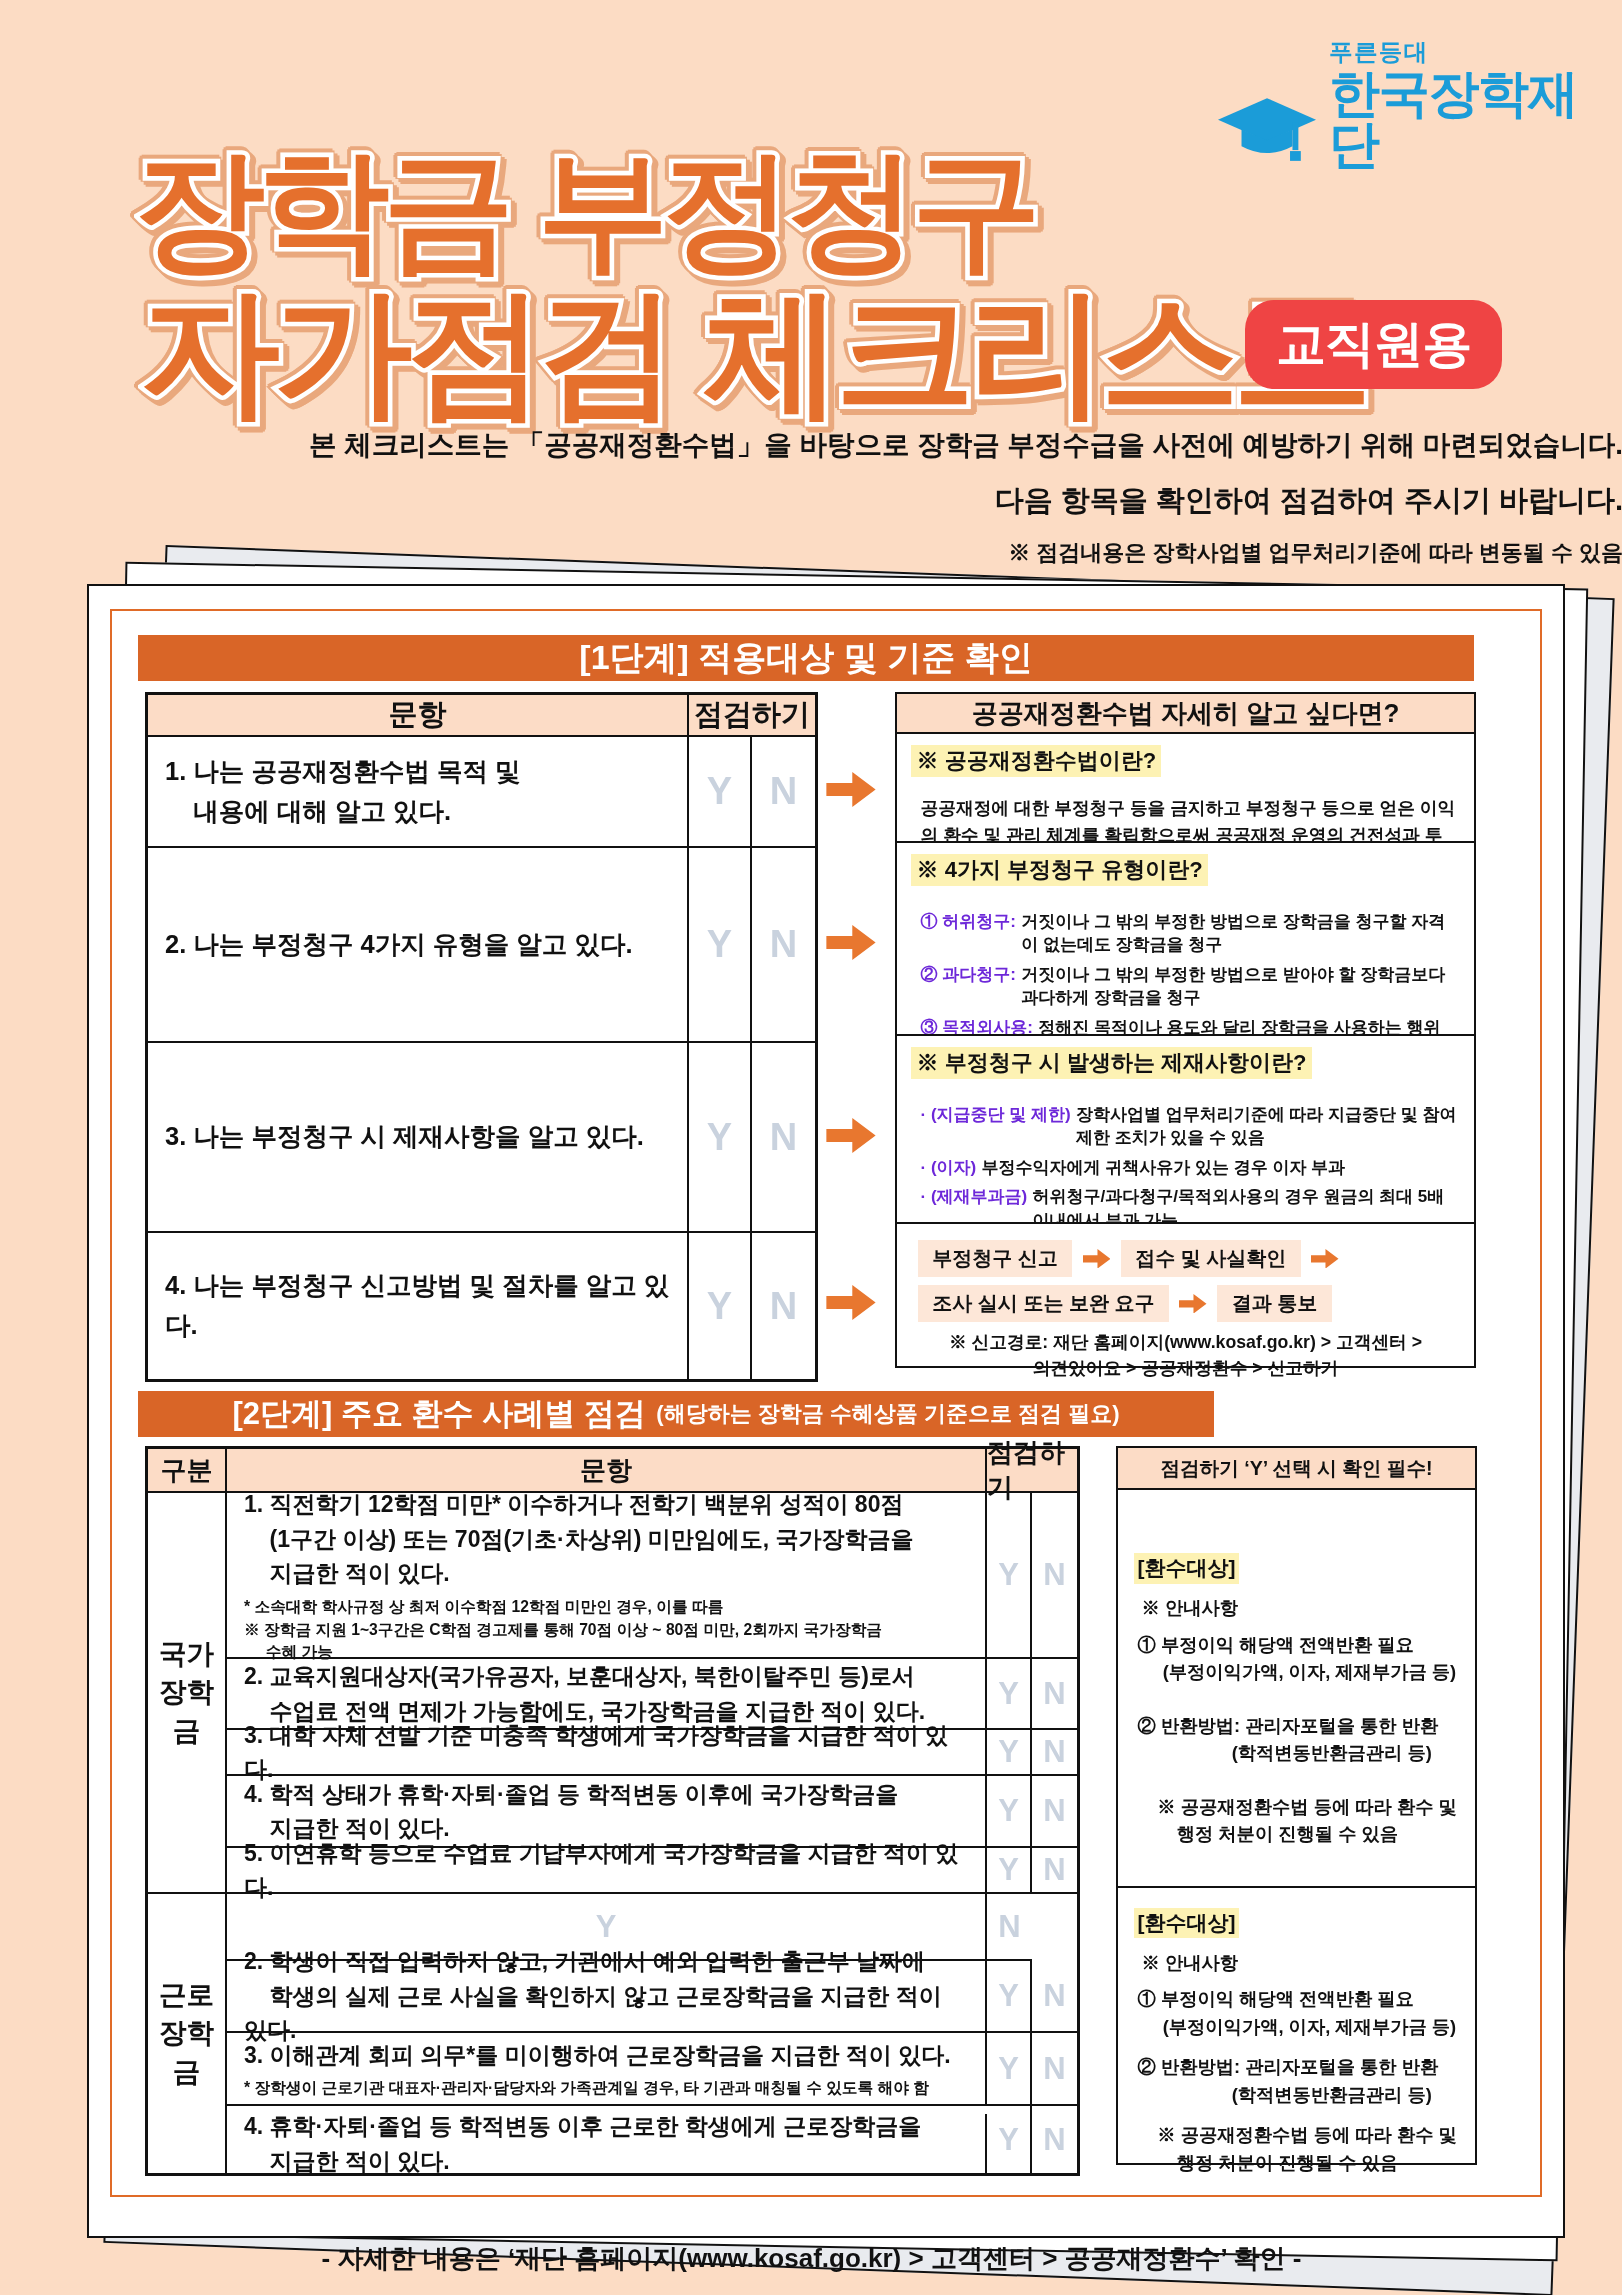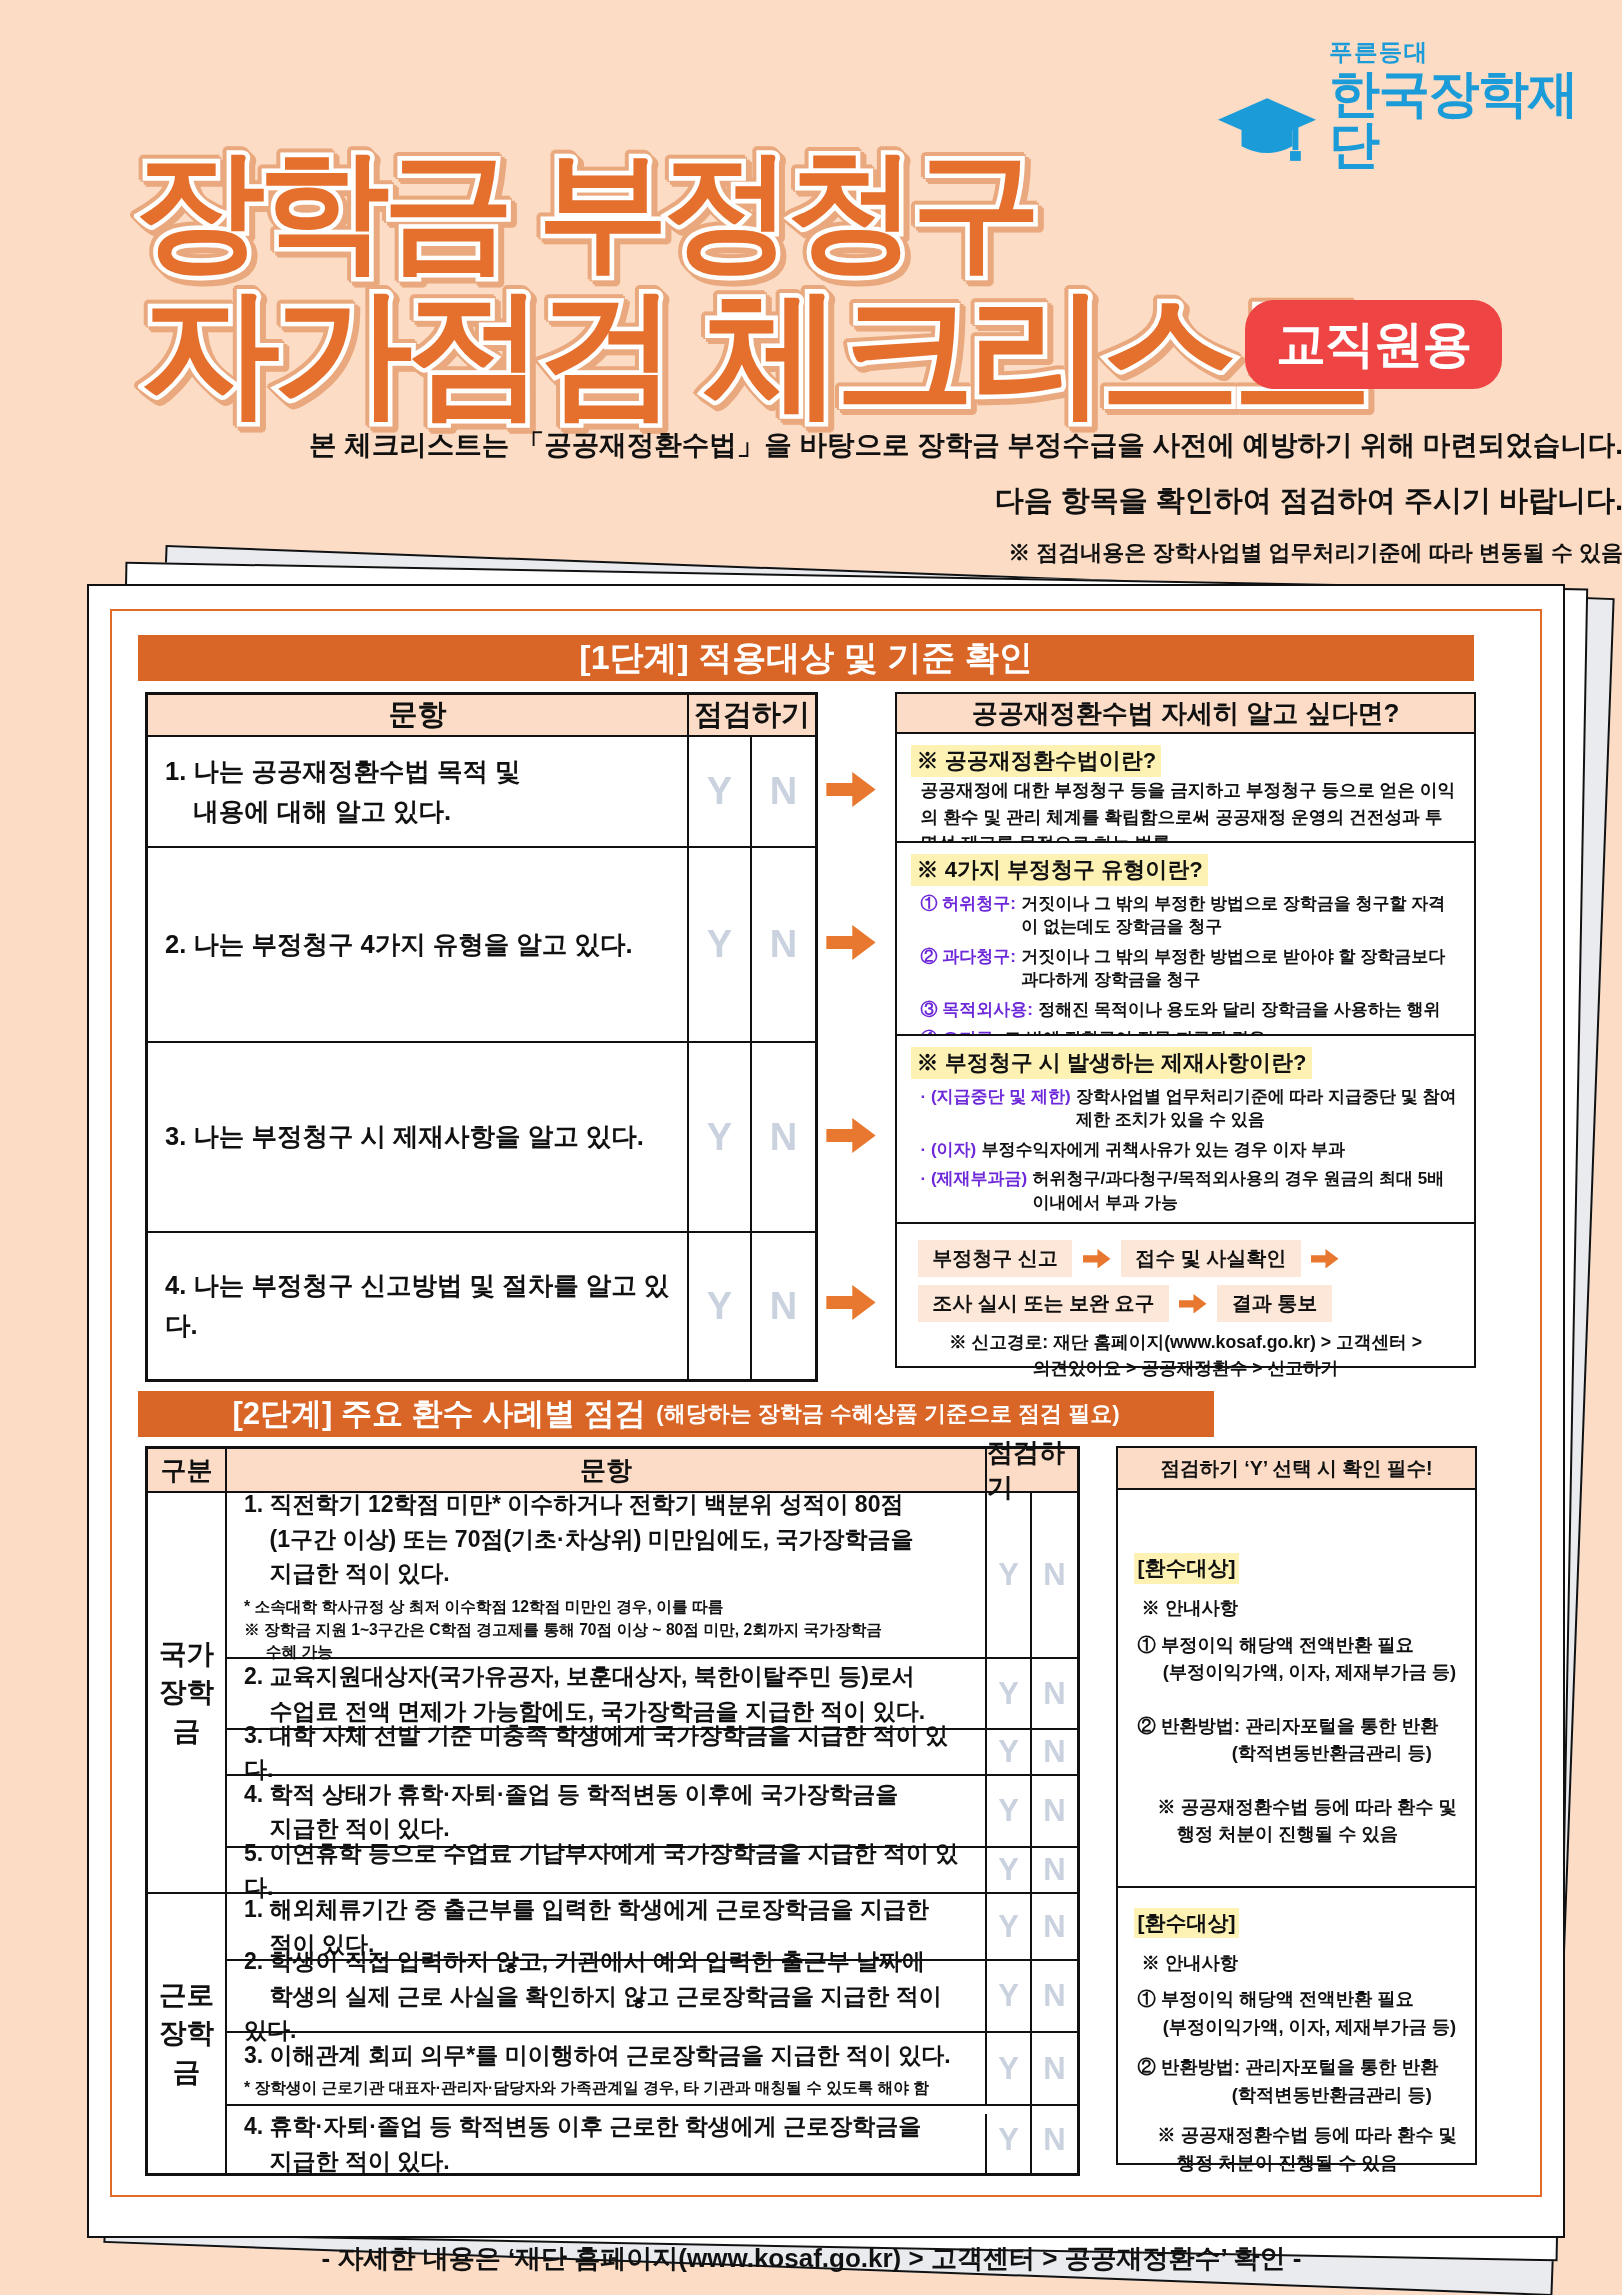--- a/index.html
+++ b/index.html
@@ -72,21 +72,21 @@
   
   .rp{position:absolute;display:flex;flex-direction:column;}
   .rp1{left:895px;top:692px;width:581px;}
   .rp2{left:1116px;top:1446px;width:361px;}
   .rbox{border:2px solid #111;box-sizing:border-box;background:#fff;margin-top:-2px;}
   .rbox:first-child{margin-top:0;}
   .rhead{background:#fcdcc6;display:flex;align-items:center;justify-content:center;font-weight:800;}
   .rp1 .rhead{height:42px;font-size:26px;}
   .rp2 .rhead{height:44px;font-size:19.6px;}
   .ibox{padding:10.5px 14.4px;}
-  .hl{display:inline-block;background:#fdf2b4;font-size:22px;font-weight:800;padding:1.3px 5.2px;margin-bottom:0;}
+  .hl{display:inline-block;background:#fdf2b4;font-size:22px;font-weight:800;padding:1.3px 5.2px;margin-bottom:18px;}
   .ibody{font-size:17.7px;font-weight:600;line-height:1.5;padding-left:9.2px;}
   .info-item{display:flex;align-items:flex-start;font-size:17px;line-height:1.38;margin:5.9px 0 0 9.2px;}
   .ilabel{color:#6d28d9;font-weight:800;white-space:nowrap;margin-right:5.2px;}
   .itext{font-weight:600;}
   .flow{display:flex;align-items:center;gap:10.5px;margin:6.5px 0 7.9px 6.5px;}
   .fbox{background:#fde7d8;padding:5.2px 14.4px;font-size:20px;font-weight:700;white-space:nowrap;}
   .fnote{font-size:17.7px;font-weight:600;text-align:center;line-height:1.45;margin-top:5.2px;white-space:pre-wrap;}
   .rn{padding:15.7px 15.7px;box-sizing:border-box;}
   .rn-pad{padding-top:63px;}
   .rn-title{display:inline-block;background:#fdf2b4;font-size:21px;font-weight:800;padding:1.3px 3.9px;margin-bottom:9.2px;}
@@ -296,24 +296,20 @@
 
   <div class="c qc" style="grid-row:6;">
       <div class="qtext">5. 이연휴학 등으로 수업료 기납부자에게 국가장학금을 지급한 적이 있다.</div>
     </div>
   <div class="c yn" style="grid-row:6;">Y</div>
   <div class="c yn noR" style="grid-row:6;">N</div>
 
   <div class="c gc noB" style="grid-row:7/11;">근로
 장학금</div>
 
-  <div class="c qc" style="grid-row:7;">
-      <div class="qtext">1. 해외체류기간 중 출근부를 입력한 학생에게 근로장학금을 지급한
-    적이 있다.</div>
-    </div>
   <div class="c yn" style="grid-row:7;">Y</div>
   <div class="c yn noR" style="grid-row:7;">N</div>
 
   <div class="c qc" style="grid-row:8;">
       <div class="qtext">2. 학생이 직접 입력하지 않고, 기관에서 예외 입력한 출근부 날짜에
     학생의 실제 근로 사실을 확인하지 않고 근로장학금을 지급한 적이 있다.</div>
     </div>
   <div class="c yn" style="grid-row:8;">Y</div>
   <div class="c yn noR" style="grid-row:8;">N</div>
 

